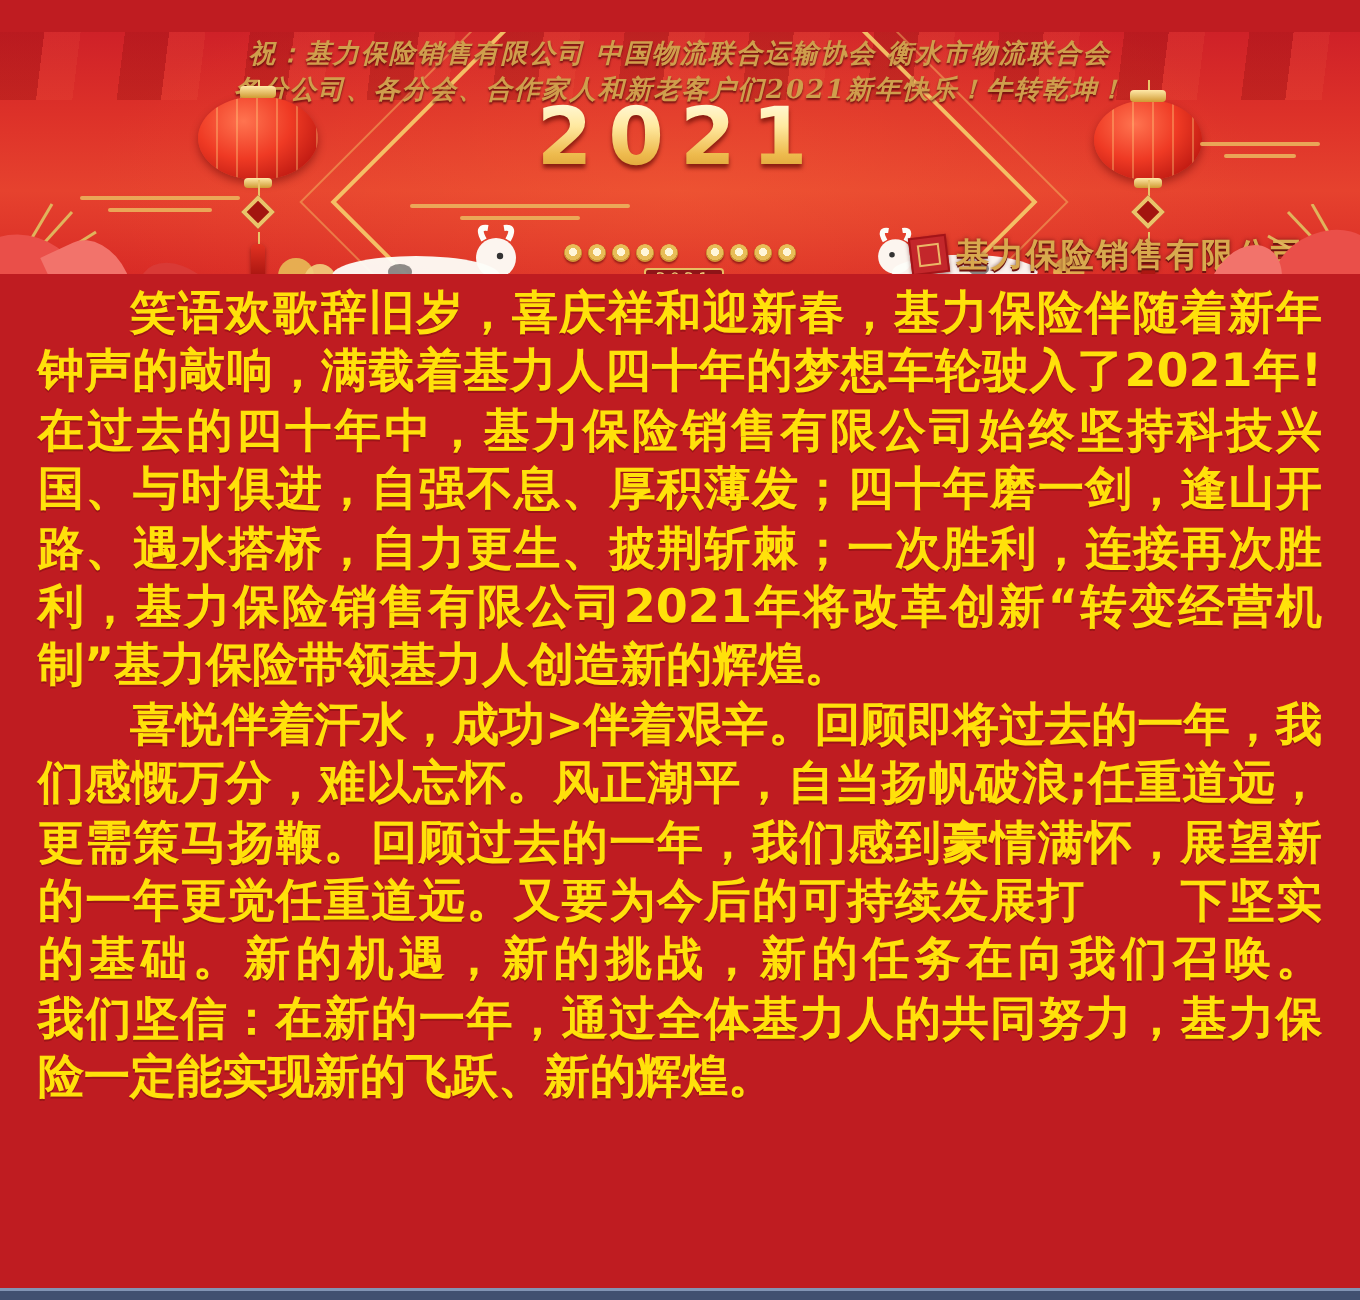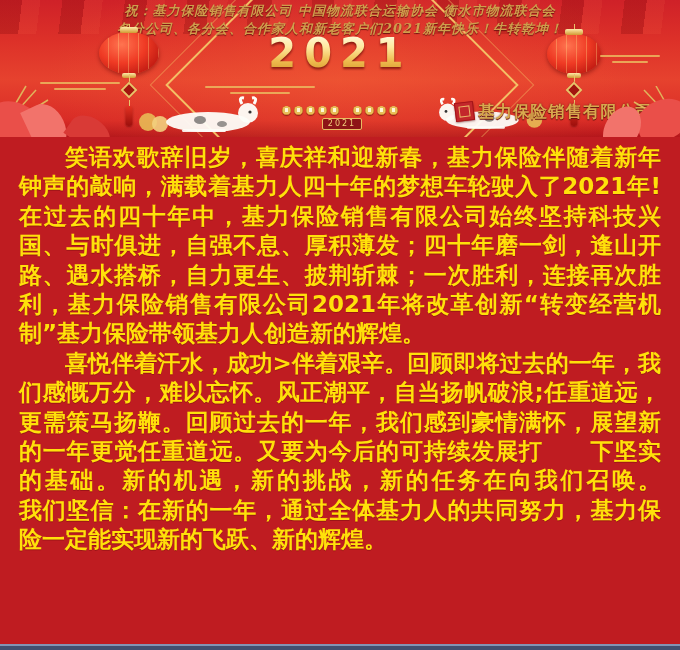--- a/index.html
+++ b/index.html
@@ -2,21 +2,21 @@
 <html><head>
 <meta charset="utf-8">
 <style>
   * { margin:0; padding:0; box-sizing:border-box; }
   html,body { width:680px; }
   body { font-family:"DejaVu Sans","Liberation Sans",sans-serif; }
   .poster { position:relative; width:680px; height:650px; overflow:hidden; background:#bf1c21; }
 
   
   .header {
-    position:absolute; top:0; left:0; width:680px; height:137px; overflow:hidden;
+    position:absolute; top:16px; left:0; width:680px; height:137px; overflow:hidden;
     background:
       radial-gradient(ellipse 420px 180px at 50% 58%, rgba(255,120,60,.30), rgba(255,120,60,0) 70%),
       linear-gradient(180deg,#cf2128 0%, #dd3129 30%, #e6422e 58%, #d92b26 88%, #b4161b 100%);
     text-decoration: underline;
   }
   .curtain {
     position:absolute; inset:0 0 auto 0; height:34px;
     background:repeating-linear-gradient(97deg, rgba(130,8,10,.28) 0 22px, rgba(255,120,80,.10) 22px 40px, rgba(130,8,10,0) 40px 62px);
   }
   .dedication { position:absolute; top:0; left:0; width:680px; height:32px; text-align:center;

